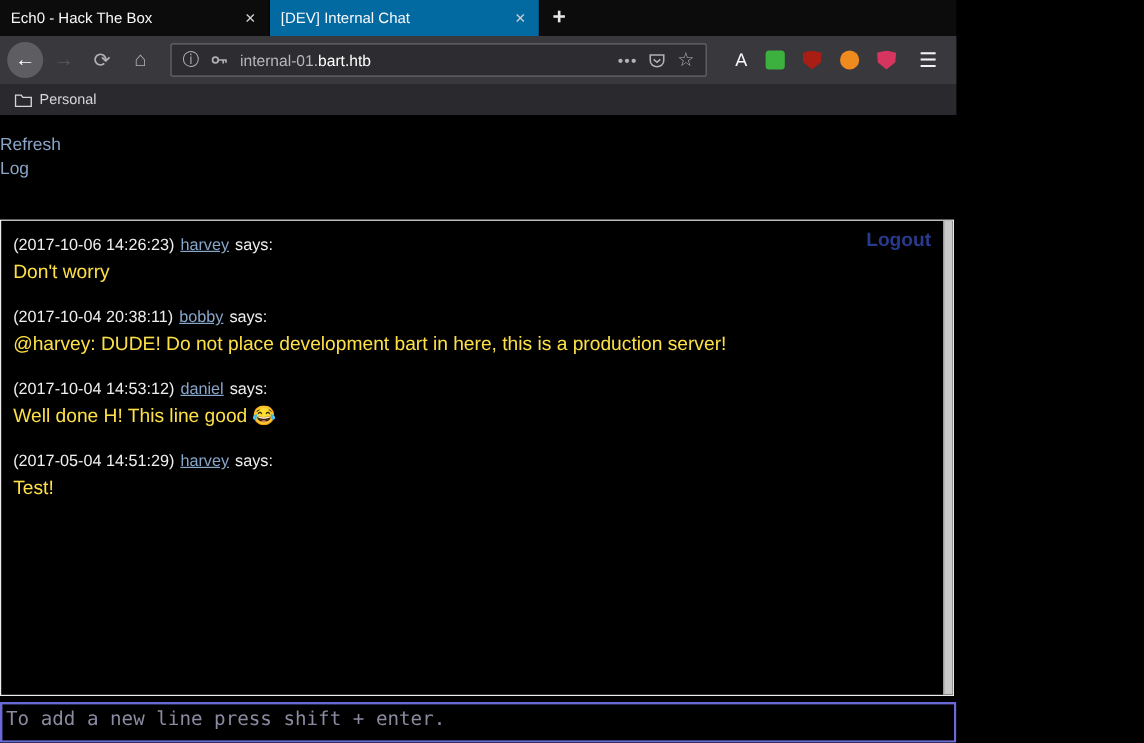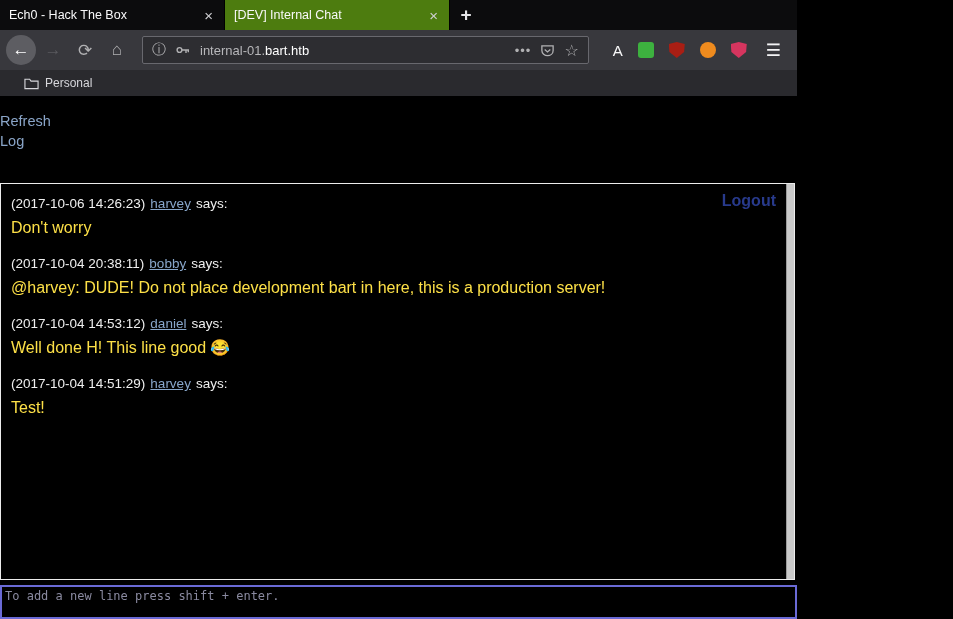--- a/index.html
+++ b/index.html
@@ -5,21 +5,21 @@
   * { box-sizing: border-box; }
   html,body { margin:0; padding:0; background:#000; }
   body { width:953px; height:619px; overflow:hidden; font-family:"Liberation Sans", sans-serif; }
 
   .window { width:797px; height:619px; display:flex; flex-direction:column; background:#000; }
 
   
   .tabbar { height:30px; background:#0c0c0d; display:flex; align-items:stretch; flex:0 0 auto; }
   .tab { width:225px; display:flex; align-items:center; gap:6px; padding:0 9px; color:#f9f9fa;
          font-size:12.5px; border-right:1px solid #000; cursor:default; }
-  .tab.active { background:#4d7c0f;align-items:center; }
+  .tab.active { background:#0369a1;align-items:center; }
   .tab-title { flex:1; white-space:nowrap; overflow:hidden; text-overflow:ellipsis; }
   .tab-close { color:#cfcfd2; font-size:15px; padding:0 2px; }
   .newtab { width:32px; display:flex; align-items:center; justify-content:center;
             color:#e6e6e8; font-size:19px; font-weight:bold; }
 
   
   .navbar { height:40px; background:#38383d; display:flex; align-items:center; padding:0 6px; gap:2px; flex:0 0 auto; }
   .nav-btn { width:30px; height:30px; border-radius:50%; display:flex; align-items:center;
              justify-content:center; font-size:17px; color:#b1b1b3; flex:0 0 auto; }
   .back-btn { background:#5d5d62; color:#ffffff; }
@@ -38,21 +38,21 @@
   .addons { display:flex; align-items:center; gap:15px; padding:0 10px 0 14px; flex:0 0 auto; }
   .addon-a { color:#f9f9fa; font-size:15px; }
   .sq { width:16px; height:16px; display:inline-block; }
   .addon-green { background:#3db13f; border-radius:3px; }
   .addon-ublock { background:#a81e14; clip-path:polygon(50% 0,100% 12%,96% 62%,50% 100%,4% 62%,0 12%); }
   .addon-orange { background:#ef8b1e; border-radius:50%; }
   .addon-redshield { background:#d6355f; clip-path:polygon(50% 0,100% 12%,96% 62%,50% 100%,4% 62%,0 12%); }
   .menu-btn { color:#f2f2f4; font-size:17px; margin-left:4px; }
 
   
-  .bookmarksbar { height:26px; background:#2a2a2e; display:flex; align-items:center; padding:0 24px; flex:0 0 auto; }
+  .bookmarksbar { height:26px; background:#2a2a2e; display:flex; align-items:center; padding:0 12px; flex:0 0 auto; }
   .bookmark { display:flex; align-items:center; gap:6px; color:#d7d7db; font-size:12px; }
 
   
   .content { flex:1; background:#000; position:relative; color:#efefef; overflow:hidden; }
 
   .top-links { display:flex; flex-direction:column; align-items:flex-start; padding:15px 3px 0 0; line-height:20px; }
   .pagelink { color:#8aa5c8; font-size:14.5px; text-decoration:none; cursor:pointer; }
 
   .chatbox { margin:32px 2px 0 0; border:1px solid #ececec; height:397px; position:relative;
              padding:10px 20px 10px 10px; overflow:hidden; }
@@ -62,21 +62,21 @@
   .msg-head { font-size:13.5px; line-height:19px; margin-bottom:5px; color:#efefef; }
   .msg-head .ts { margin-right:5px; }
   .msg-head .user { color:#88a6ca; text-decoration:underline; margin-right:5px; cursor:pointer; }
   .msg-text { font-size:16px; line-height:19px; color:#fde047; }
 
   .chat-scrollbar { position:absolute; top:0; right:0; width:8px; height:100%; background:#c9c9c9;
                     border-left:1px solid #9a9a9a; }
 
   .composer { display:block; width:100%; height:34px; margin-top:5px; background:#000;
               border:2px solid #6a6ad6; color:#cccccc; font-family:"DejaVu Sans Mono", monospace;
-              font-size:12px; padding:2px 3px; resize:none; outline:none; }
+              font-size:16px; padding:2px 3px; resize:none; outline:none; }
   .composer::placeholder { color:#8a8aa0; opacity:1; }
 
   .icon-svg { display:block; }
 </style>
 </head>
 <body>
 
 <div class="window">
 
   <div class="tabbar">
@@ -163,21 +163,21 @@
 
       <div class="message">
         <div class="msg-head">
           <span class="ts">(2017-10-04 14:53:12)</span><a class="user">daniel</a><span class="says">says:</span>
         </div>
         <div class="msg-text">Well done H! This line good 😂</div>
       </div>
 
       <div class="message">
         <div class="msg-head">
-          <span class="ts">(2017-10-04 14:51:29)</span><a class="user">harvey</a><span class="says">says:</span>
+          <span class="ts">(2017-05-04 14:51:29)</span><a class="user">harvey</a><span class="says">says:</span>
         </div>
         <div class="msg-text">Test!</div>
       </div>
 
       <div class="chat-scrollbar"></div>
     </div>
 
     <textarea class="composer" autofocus="" placeholder="To add a new line press shift + enter." style=""></textarea>
   </div>
 

